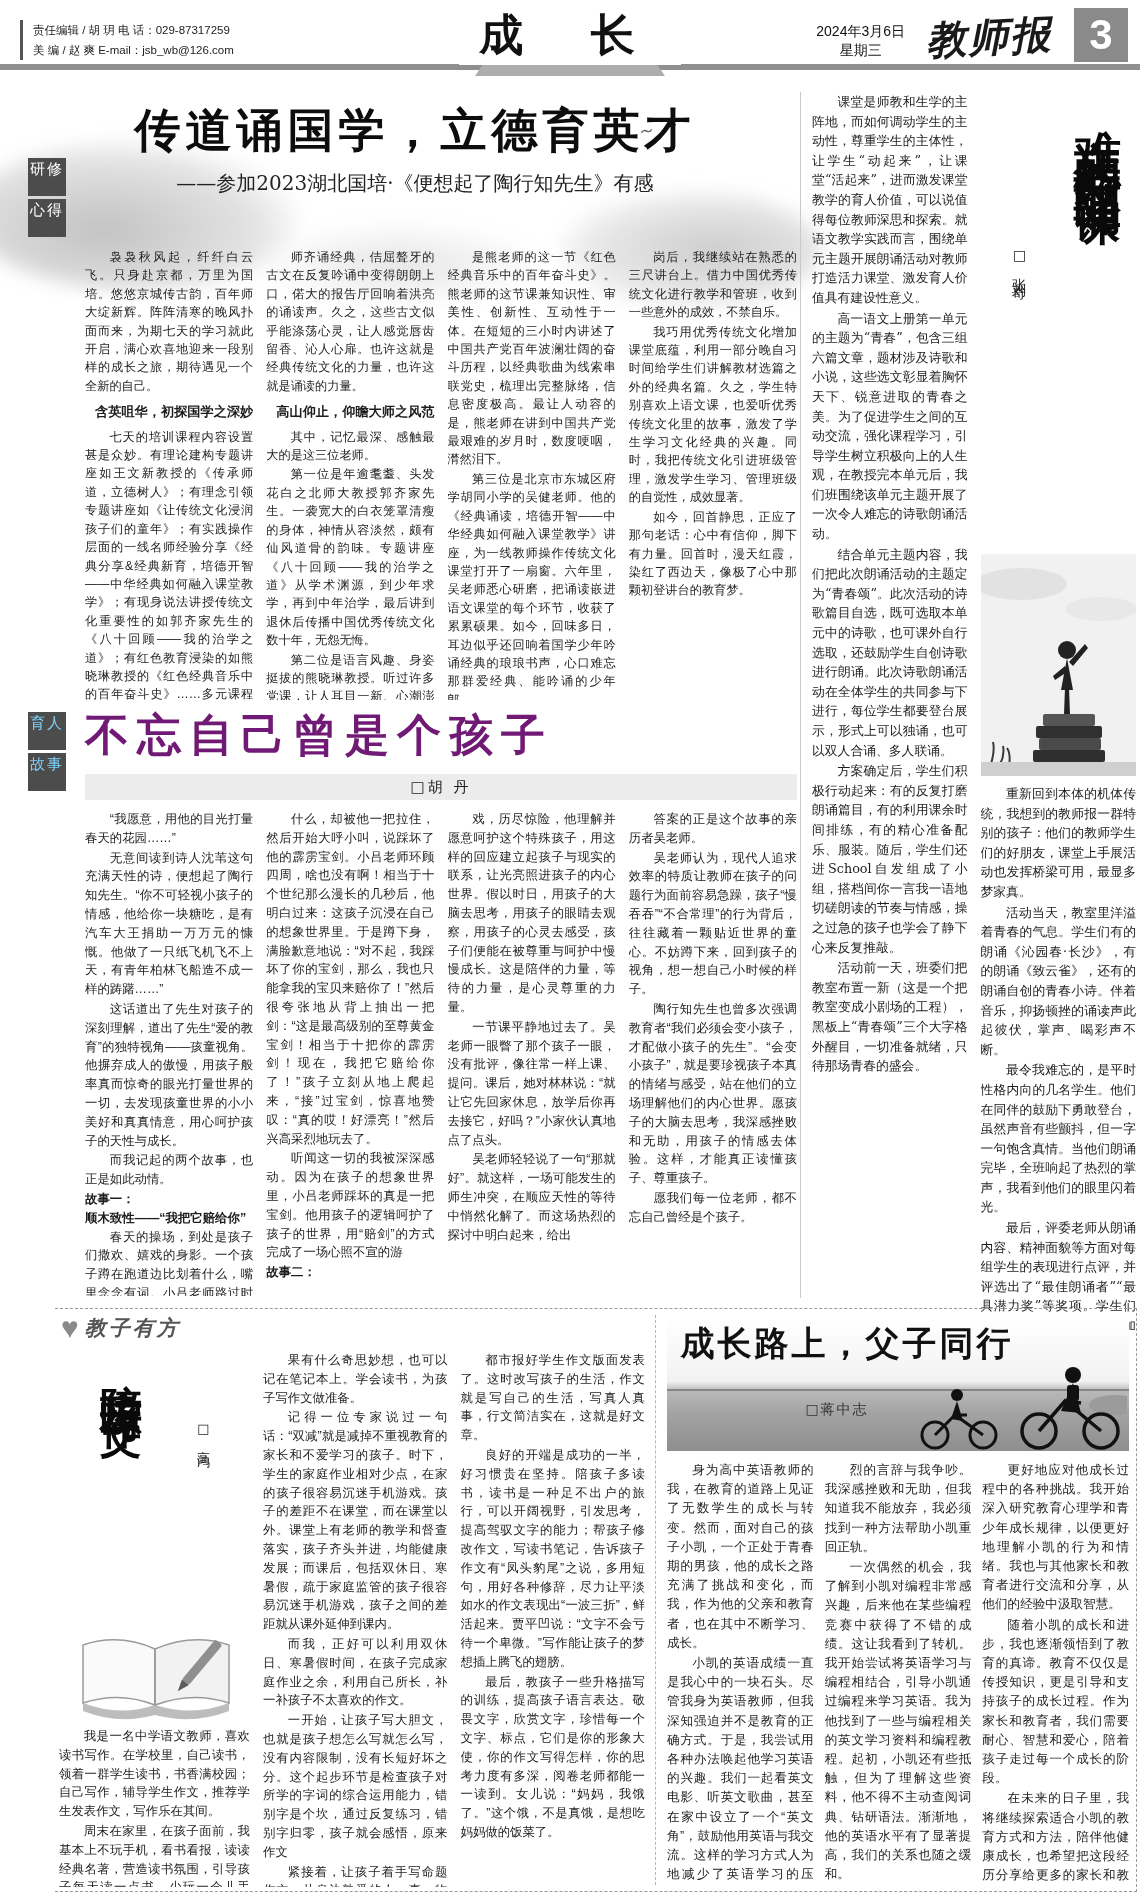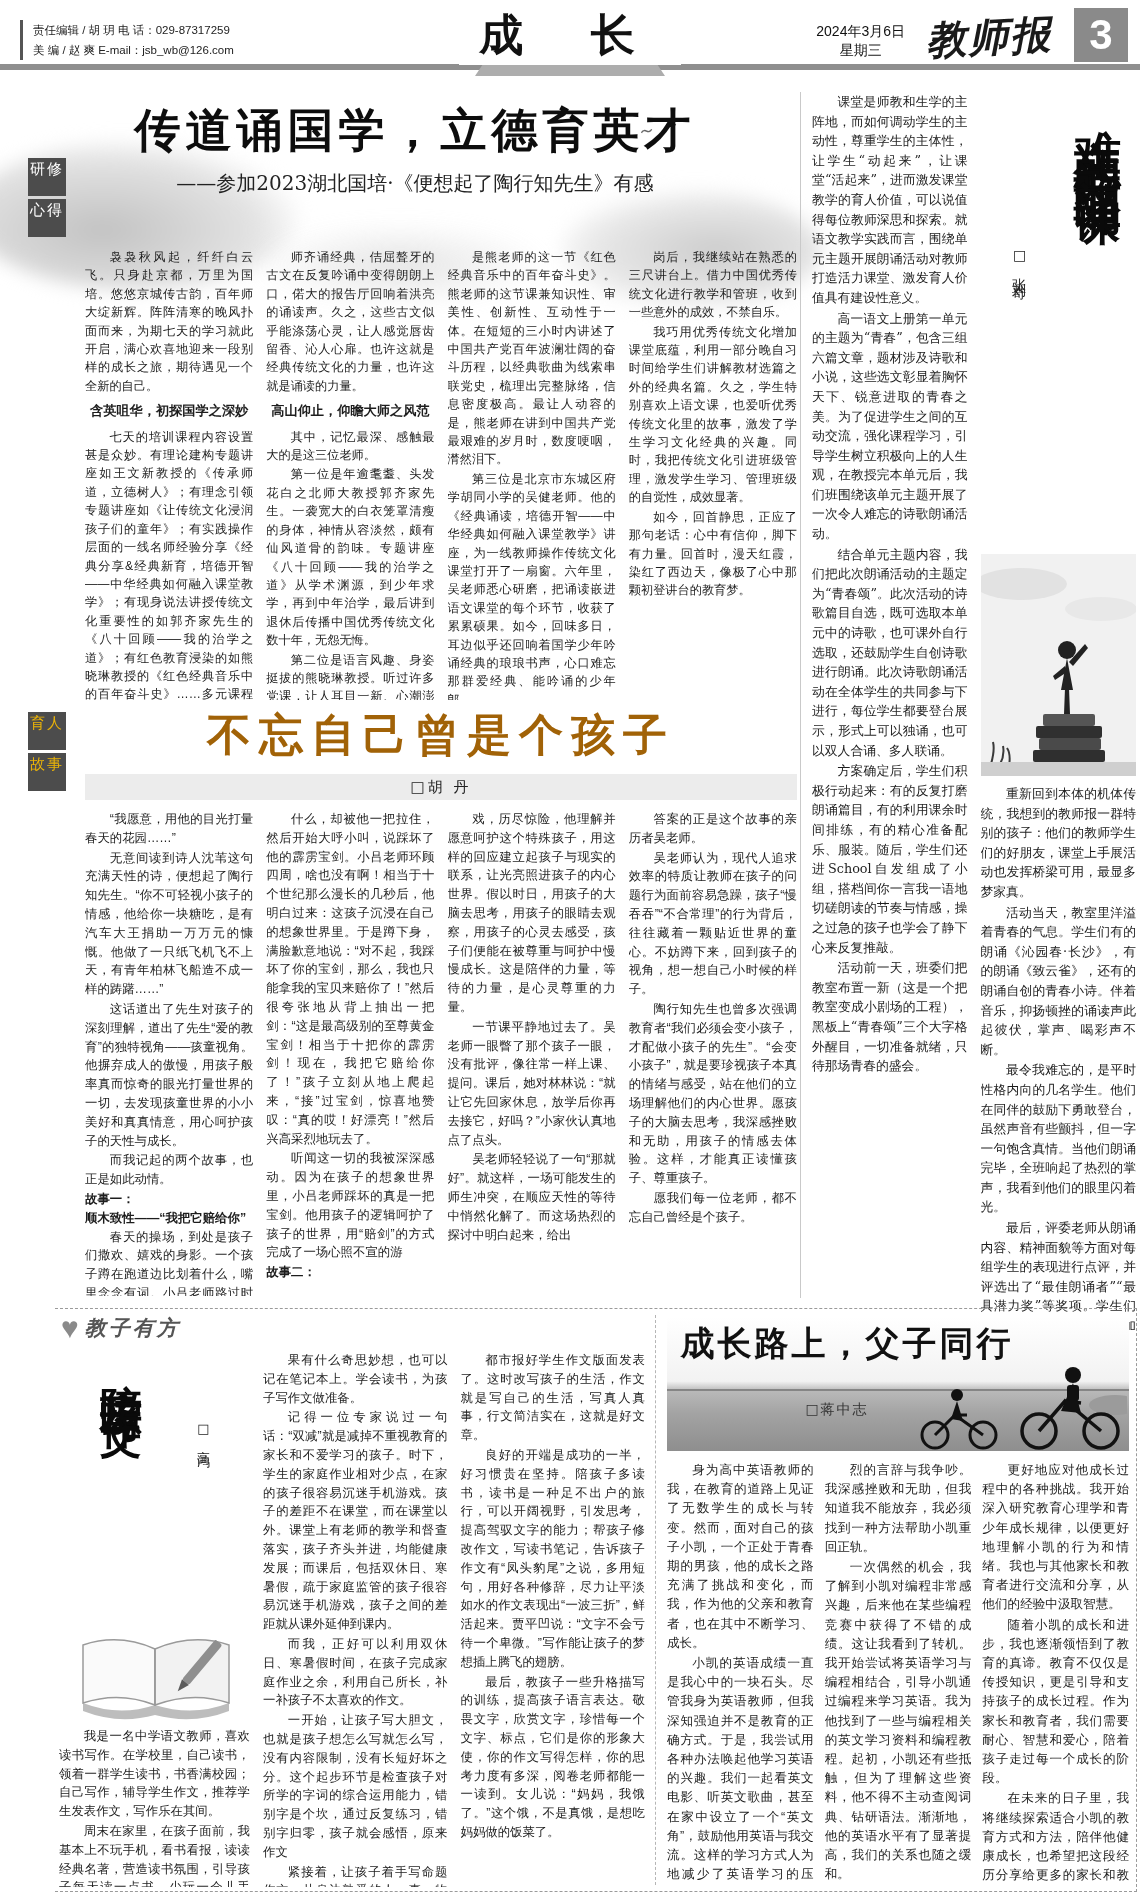--- a/index.html
+++ b/index.html
@@ -14,21 +14,21 @@
   .mh-trap { position:absolute; left:50%; top:56px; width:190px; height:20px; margin-left:-95px; background:#adadad; clip-path:polygon(7% 0,93% 0,100% 100%,0 100%); z-index:1; }
   .mh-bar { position:absolute; left:0; top:64px; width:100%; height:6px; background:#8f8f8f; z-index:0; }
   .mh-date { position:absolute; right:235px; top:22px; text-align:center; font-size:14px; font-weight:normal; line-height:19px; color:#111; }
   .mh-paper { position:absolute; right:88px; top:10px; font-family:"DejaVu Serif","Liberation Serif",serif; font-weight:bold; font-style:italic; font-size:40px; color:#1a1a1a; transform:rotate(-3deg); letter-spacing:2px; }
   .mh-pagenum { position:absolute; right:12px; top:8px; width:54px; height:54px; background:#8a8a8a; color:#fff; font-size:42px; font-weight:bold; text-align:center; line-height:54px; }
 
   
   .cols { display:flex; gap:13px; }
   .col { flex:1 1 0; overflow:hidden; font-size:12.4px; line-height:18.8px; text-align:justify; color:#1d1d1d; }
   .blk-p { text-indent:2em; margin-bottom:1px; }
-  .blk-h { font-weight:bold; text-align:center; font-size:13.2px; margin:8px 0 6px;font-family:Liberation Mono, monospace; }
+  .blk-h { font-weight:bold; text-align:right; font-size:13.2px; margin:8px 0 6px; }
   .blk-hc { font-weight:bold; margin-top:0; }
   .byline { text-align:center; font-family:"DejaVu Serif","Liberation Serif",serif; font-size:15px; color:#222; letter-spacing:3px; }
 
   
   .ink1,.ink2,.ink3 { position:absolute; border-radius:50%; filter:blur(9px); z-index:0; }
   .ink1 { left:-30px; top:140px; width:330px; height:150px; background:radial-gradient(ellipse at 40% 60%, #c2c2c2 0%, #e3e3e3 55%, transparent 75%); }
   .ink2 { left:560px; top:190px; width:260px; height:120px; background:radial-gradient(ellipse at 60% 50%, #cccccc 0%, #e8e8e8 55%, transparent 78%); }
   .ink3 { left:250px; top:220px; width:300px; height:90px; background:radial-gradient(ellipse, #dedede 0%, transparent 70%); opacity:.8; }
   .badge-stack { position:absolute; left:28px; top:158px; z-index:4; }
   .badge-stack div { width:38px; height:38px; background:#4c4c4c; color:#fff; font-size:15px; line-height:18px; text-align:center; padding-top:2px; margin-bottom:3px; letter-spacing:2px; }
@@ -46,22 +46,22 @@
   .artR .col { font-size:12.8px; line-height:19.6px; font-family:"DejaVu Serif","Liberation Serif",serif; }
   .r-colB { display:flex; flex-direction:column; overflow:hidden; flex:1 1 0; }
   .r-titleblock { position:relative; height:462px; flex:none; }
   .r-vtitle { position:absolute; right:6px; top:0; writing-mode:vertical-rl; font-family:"DejaVu Serif","Liberation Serif",serif; font-weight:bold; font-size:47px; letter-spacing:10px; color:#0a0a0a; }
   .r-vauthor { position:absolute; left:30px; top:155px; writing-mode:vertical-rl; font-size:14px; color:#222; letter-spacing:4px; font-family:"DejaVu Serif","Liberation Serif",serif; }
   .r-photo { flex:none; width:155px; height:222px; margin-bottom:8px; }
   .r-text { flex:1 1 auto; overflow:hidden; font-size:12.8px; line-height:19.6px; text-align:justify; font-family:"DejaVu Serif","Liberation Serif",serif; }
 
   
   .badge-stack2 { position:absolute; left:28px; top:712px; z-index:4; }
-  .badge-stack2 div { width:38px; height:38px; background:#4c4c4c; color:#eab308; font-size:15px; line-height:18px; text-align:center; padding-top:2px; margin-bottom:3px; letter-spacing:2px; }
-  .a2-title { position:absolute; left:85px; top:706px; width:712px; text-align:center; font-size:44px; font-weight:bold; letter-spacing:8px; font-family:"DejaVu Serif","Liberation Serif",serif; color:#a16207; }
+  .badge-stack2 div { width:38px; height:38px; background:#4c4c4c; color:#7dd3fc; font-size:15px; line-height:18px; text-align:center; padding-top:2px; margin-bottom:3px; letter-spacing:2px; }
+  .a2-title { position:absolute; left:85px; top:706px; width:712px; font-size:44px; font-weight:bold; letter-spacing:8px; font-family:"DejaVu Serif","Liberation Serif",serif; color:#701a75; }
   .a2-byband { position:absolute; left:85px; top:774px; width:712px; height:26px; background:#ececec; line-height:26px; }
   .a2-cols { position:absolute; left:85px; top:810px; width:712px; height:486px; }
 
   
   .bottom { position:absolute; left:55px; top:1308px; width:1082px; height:584px; border-top:1px dashed #9a9a9a; border-right:1px dashed #9a9a9a; border-bottom:1px dashed #9a9a9a; }
   .b-divider { position:absolute; left:600px; top:6px; bottom:6px; width:1px; border-left:1px dashed #b5b5b5; }
   .heart-badge { position:absolute; left:6px; top:4px; display:flex; align-items:center; gap:6px; }
   .heart-badge .heart { font-size:30px; color:#8a8a8a; line-height:30px; }
   .heart-badge .hb-label { font-family:"DejaVu Serif","Liberation Serif",serif; font-style:italic; font-weight:bold; font-size:21px; color:#555; letter-spacing:3px; }
   .artBL { position:absolute; left:4px; top:42px; width:586px; height:536px; }

